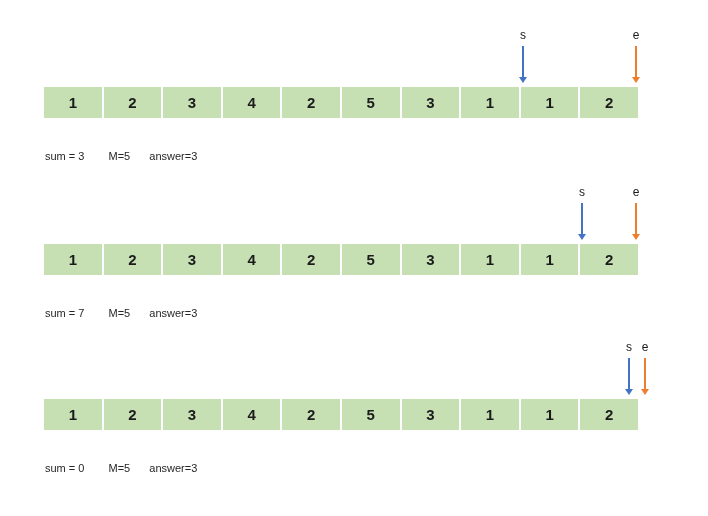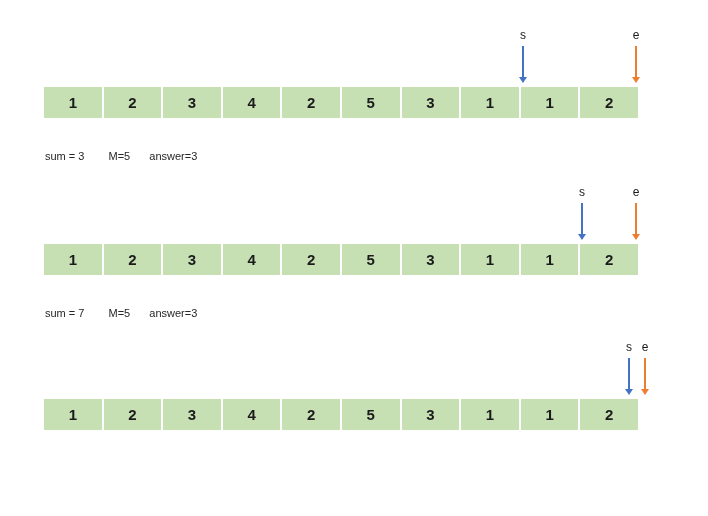--- a/index.html
+++ b/index.html
@@ -209,20 +209,25 @@
         <div class="cell" style="background: rgb(198, 224, 180);">
           <span>1</span>
         </div>
         <div class="cell" style="background: rgb(198, 224, 180);">
           <span>1</span>
         </div>
         <div class="cell" style="background: rgb(198, 224, 180);">
           <span>2</span>
         </div>
       </div>
+      <div class="status">
+        <span class="sum">sum = 0</span>
+        <span class="m">M=5</span>
+        <span class="answer">answer=3</span>
+      </div>
     <div class="pointer" style="left: 629px;">
         <span class="pointer-label">s</span>
         <span class="arrow">
           <span class="arrow-line" style="background: rgb(68, 114, 196);"></span>
           <span class="arrow-head" style="border-top-color: rgb(68, 114, 196);"></span>
         </span>
       </div>
       <div class="pointer" style="left: 645px;">
         <span class="pointer-label">e</span>
         <span class="arrow">

